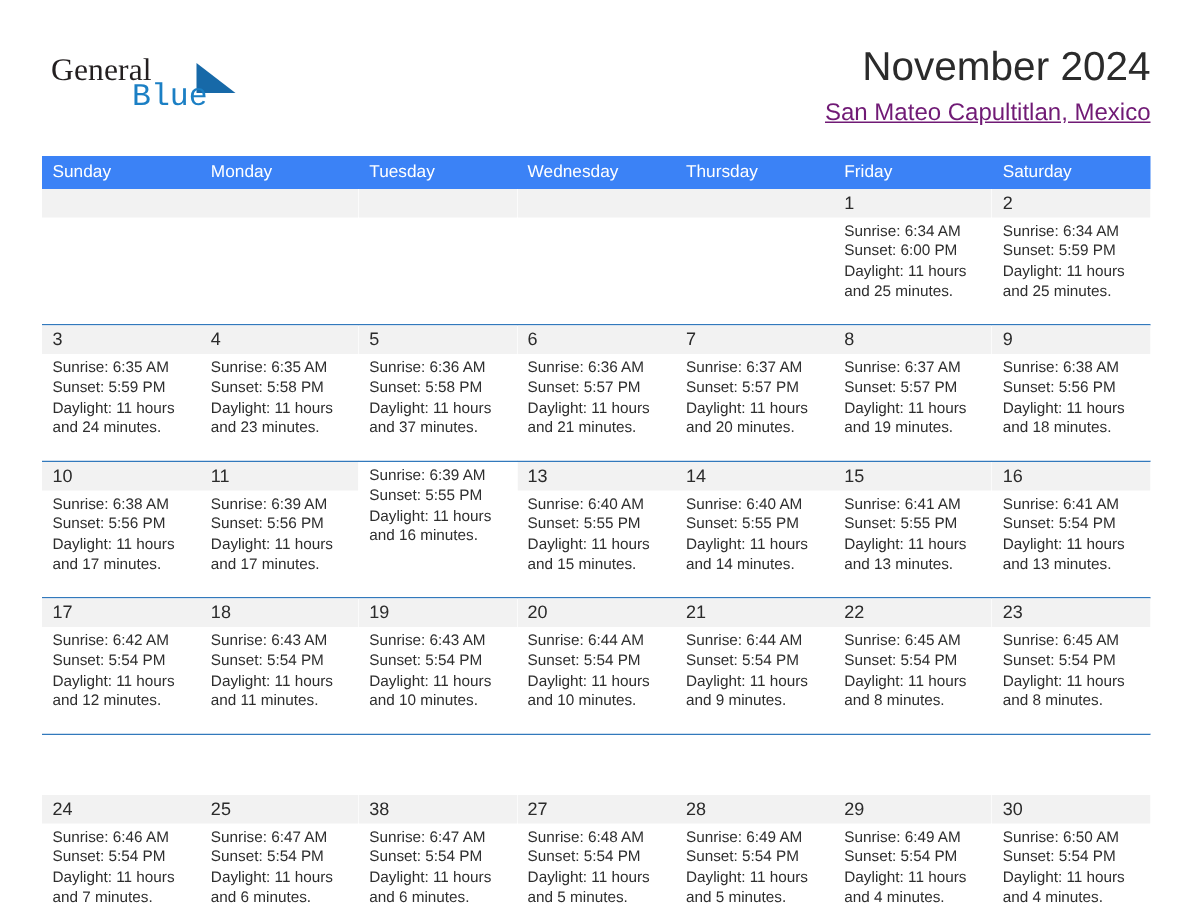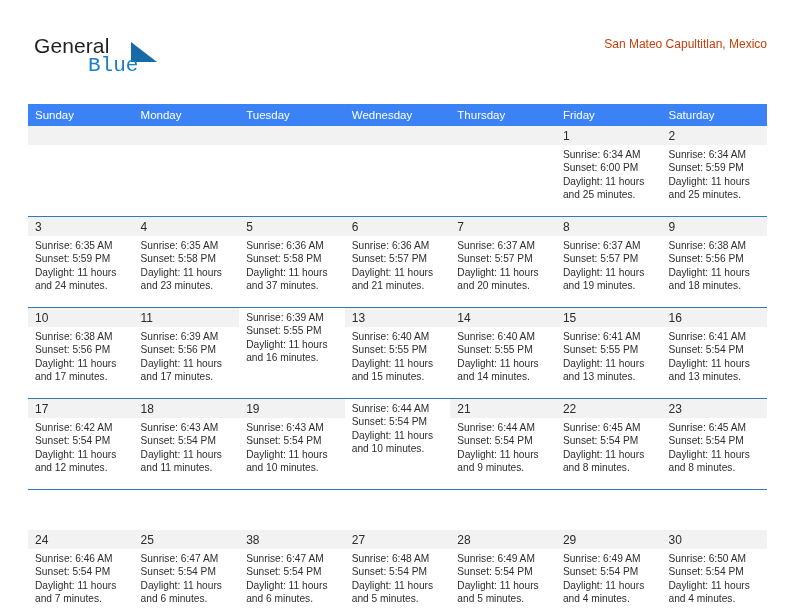--- a/index.html
+++ b/index.html
@@ -38,21 +38,21 @@
     width: 200px;
     height: 56px;
   }
   .logo-general {
     position: absolute;
     left: 6px;
     top: 2px;
     font-size: 21px;
     letter-spacing: 0.1px;
     color: #231f20;
-    font-family: Liberation Sans, sans-serif;
+    font-family: Liberation Serif, serif;
   }
   .logo-blue {
     position: absolute;
     left: 60px;
     top: 22px;
     font-size: 21px;
     color: #1b7fc4;
     font-family: Liberation Mono, monospace;
   }
   .logo-triangle {
@@ -73,25 +73,26 @@
   }
   .month-title {
     font-size: 27px;
     color: #2b2b2b;
     line-height: 32px;
     white-space: nowrap;
     font-weight: normal;
     margin: 0;
   }
   .location-title {
-    font-size: 12px;
-    color: #c2410c;
+    font-size: 16px;
+    color: #701a75;
     line-height: 20px;
     margin-top: 6px;
     white-space: nowrap;
+    text-decoration: underline;
   }
 
   
   .calendar {
     position: absolute;
     left: 28px;
     top: 104px;
     width: 739px;
   }
 
@@ -162,20 +163,21 @@
 
   <div class="topbar">
 
     <div class="logo">
       <span class="logo-general">General</span>
       <span class="logo-triangle"></span>
       <span class="logo-blue">Blue</span>
     </div>
 
     <div class="title-block">
+      <div class="month-title">November 2024</div>
       <div class="location-title">San Mateo Capultitlan, Mexico</div>
     </div>
 
   </div>
 
   <div class="calendar">
 
     <div class="weekday-header">
       <div class="weekday-cell">Sunday</div>
       <div class="weekday-cell">Monday</div>
@@ -403,20 +405,21 @@
           <div class="day-cell">
             <div class="day-number-band"><span class="day-number">19</span></div>
             <div class="day-body">
               <div class="day-line">Sunrise: 6:43 AM</div>
               <div class="day-line">Sunset: 5:54 PM</div>
               <div class="day-line">Daylight: 11 hours</div>
               <div class="day-line">and 10 minutes.</div>
             </div>
           </div>
           <div class="day-cell">
+            <div class="day-number-band"><span class="day-number">20</span></div>
             <div class="day-body">
               <div class="day-line">Sunrise: 6:44 AM</div>
               <div class="day-line">Sunset: 5:54 PM</div>
               <div class="day-line">Daylight: 11 hours</div>
               <div class="day-line">and 10 minutes.</div>
             </div>
           </div>
           <div class="day-cell">
             <div class="day-number-band"><span class="day-number">21</span></div>
             <div class="day-body">

